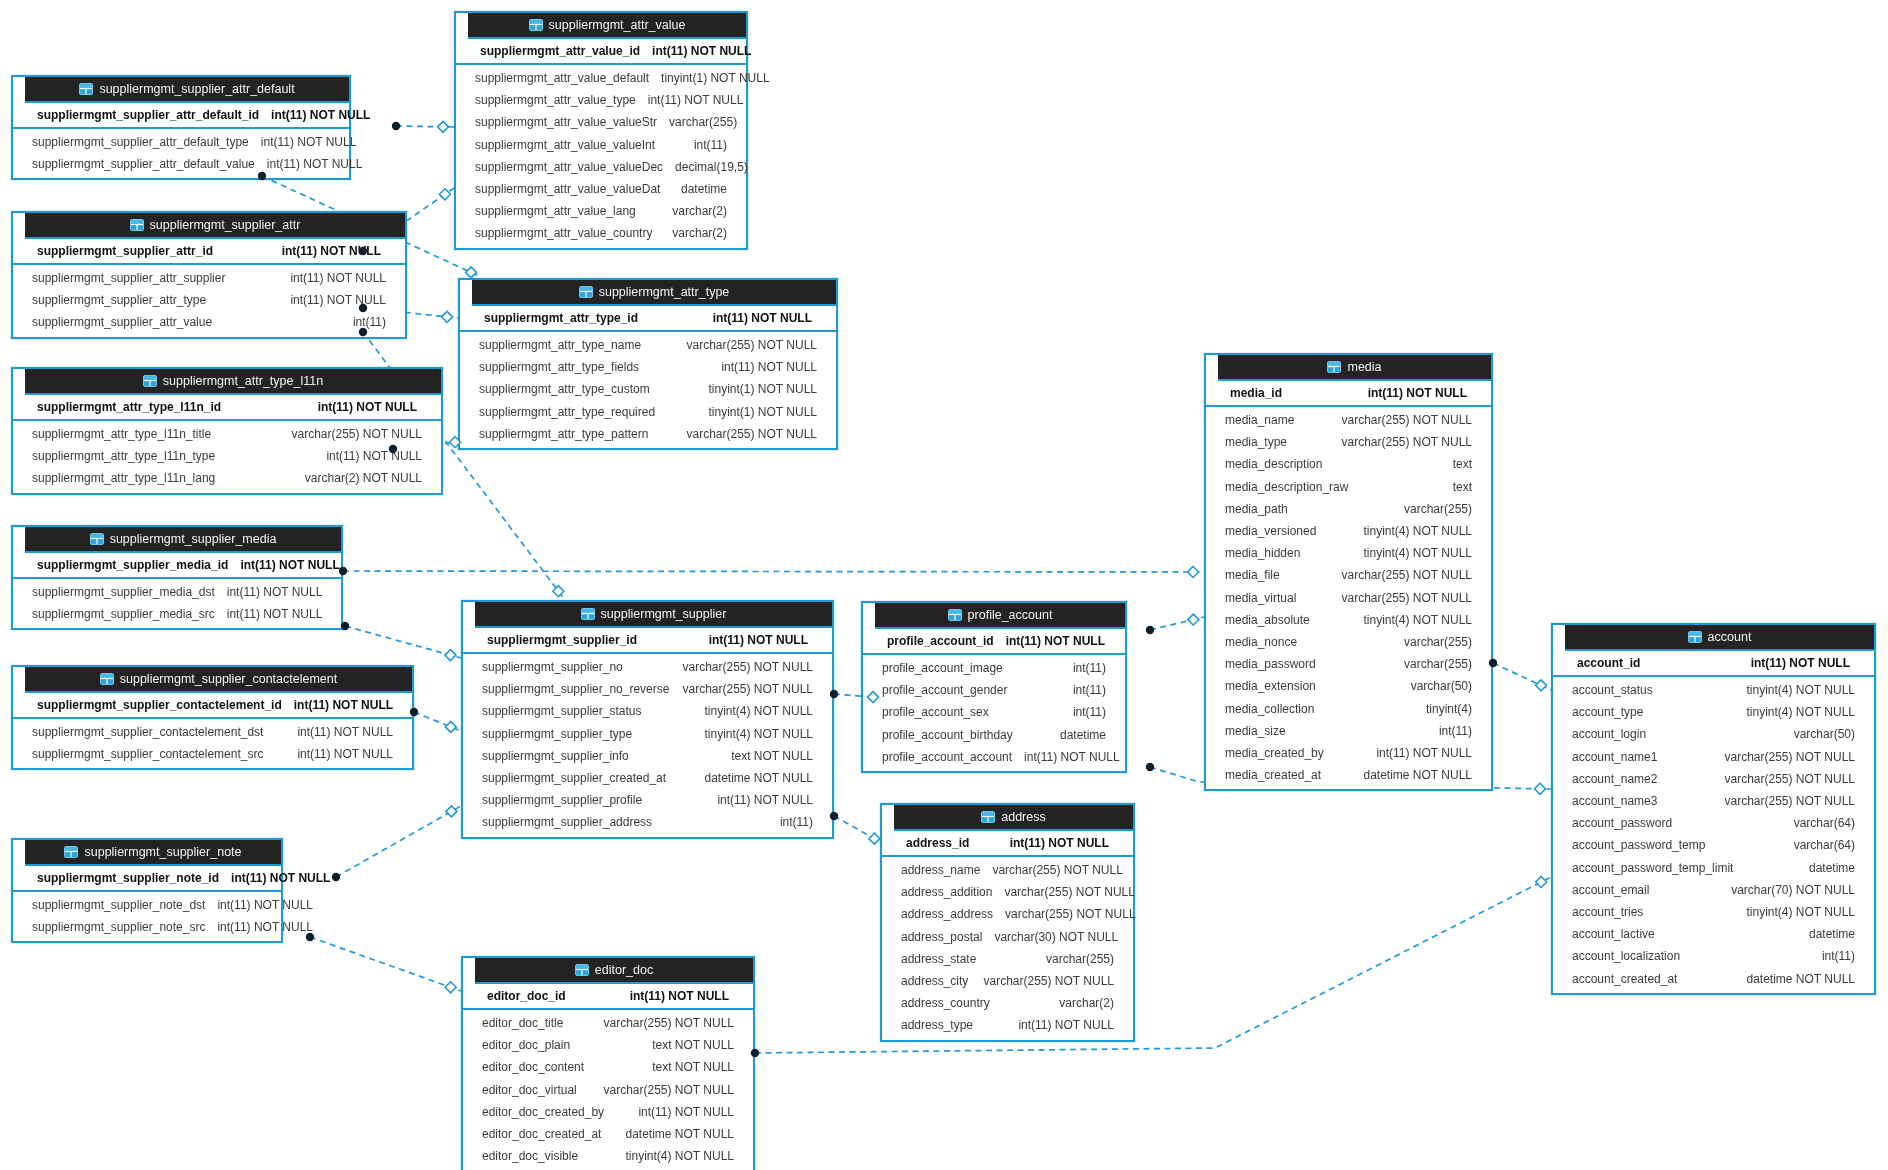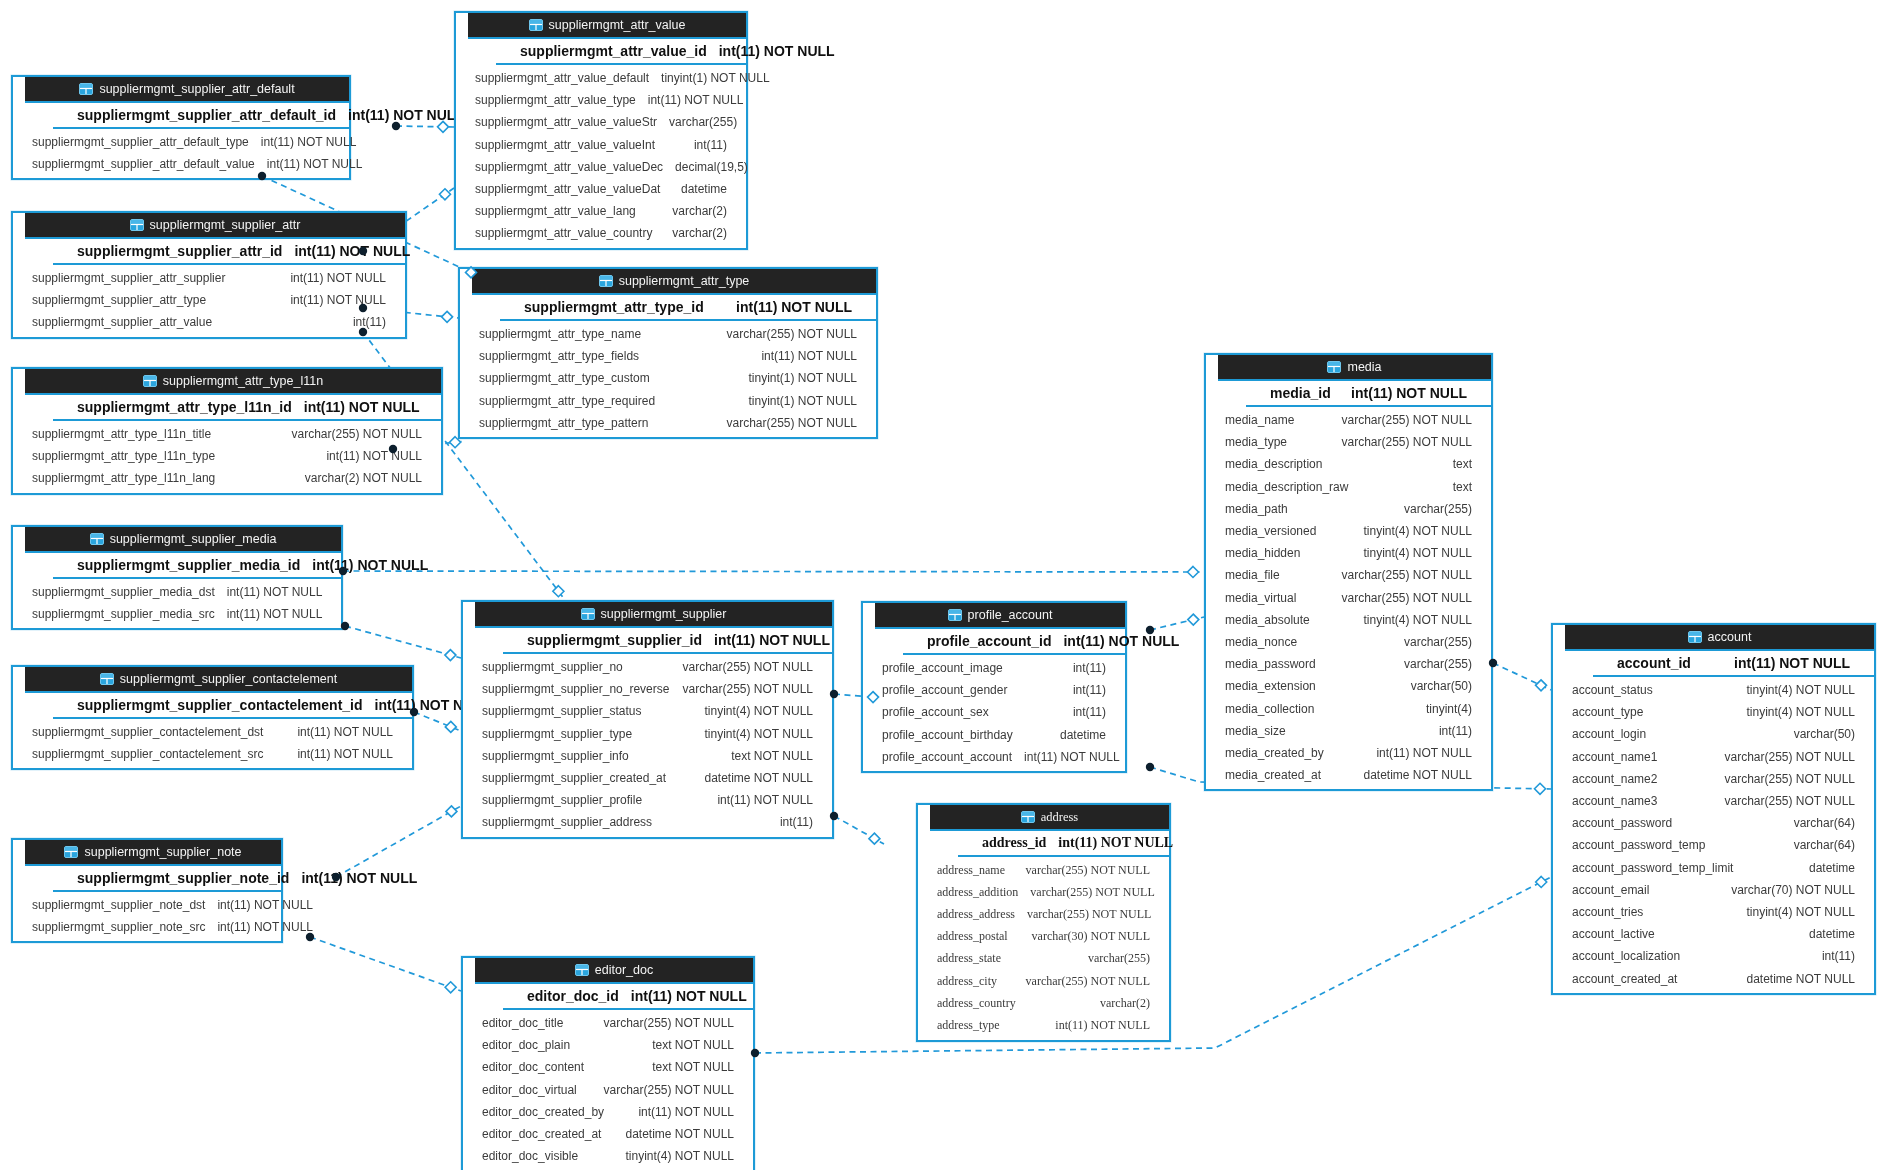--- a/index.html
+++ b/index.html
@@ -29,23 +29,22 @@
     white-space:nowrap;
     margin-left:12px;
   }
   .hdr .ticon{display:inline-flex;line-height:0;}
   .pkrow{
     height:26px;
     display:flex;justify-content:space-between;align-items:center;
     padding:0 24px;
     border-bottom:2px solid #1d9ad6;
     box-sizing:border-box;
-    font-size:14px;font-weight:bold;color:#101010;
+    font-size:12px;font-weight:bold;color:#101010;
     white-space:nowrap;
-    margin-left:40px;
   }
   .rows{padding:2px 12px 3px;}
   .crow{
     height:22.2px;
     display:flex;justify-content:space-between;align-items:center;
     padding:0 7px;
     font-size:12px;color:#3b3b3b;
     box-sizing:border-box;
     white-space:nowrap;
   }
@@ -177,21 +176,21 @@
         <div class="crow">
           <span class="cname">suppliermgmt_supplier_attr_type</span>
           <span class="ctype">int(11) NOT NULL</span>
         </div>
         <div class="crow">
           <span class="cname">suppliermgmt_supplier_attr_value</span>
           <span class="ctype">int(11)</span>
         </div>
       </div>
     </div>
-    <div class="tbl" style="left: 458px; top: 267px; width: 420px;">
+    <div class="tbl" style="left: 458px; top: 278px; width: 380px;">
       <div class="hdr">
         <span class="ticon">
           <svg width="14" height="12" viewBox="0 0 14 12">
             <rect x="0.5" y="0.5" width="13" height="11" rx="1.5" fill="#2aa5de" stroke="#6fc6ec" stroke-width="1"></rect>
             <rect x="1" y="1" width="12" height="4" rx="1" fill="#49b6e8"></rect>
             <line x1="1" y1="5.5" x2="13" y2="5.5" stroke="#ffffff" stroke-width="1.2"></line>
             <line x1="7" y1="5.5" x2="7" y2="11" stroke="#ffffff" stroke-width="1.2"></line>
           </svg>
         </span>
         <span>suppliermgmt_attr_type</span>
@@ -418,21 +417,21 @@
         <div class="crow">
           <span class="cname">profile_account_birthday</span>
           <span class="ctype">datetime</span>
         </div>
         <div class="crow">
           <span class="cname">profile_account_account</span>
           <span class="ctype">int(11) NOT NULL</span>
         </div>
       </div>
     </div>
-    <div class="tbl" style="left: 916px; top: 803px; width: 255px; font-family: Liberation Serif, serif;">
+    <div class="tbl" style="left: 880px; top: 803px; width: 255px;">
       <div class="hdr">
         <span class="ticon">
           <svg width="14" height="12" viewBox="0 0 14 12">
             <rect x="0.5" y="0.5" width="13" height="11" rx="1.5" fill="#2aa5de" stroke="#6fc6ec" stroke-width="1"></rect>
             <rect x="1" y="1" width="12" height="4" rx="1" fill="#49b6e8"></rect>
             <line x1="1" y1="5.5" x2="13" y2="5.5" stroke="#ffffff" stroke-width="1.2"></line>
             <line x1="7" y1="5.5" x2="7" y2="11" stroke="#ffffff" stroke-width="1.2"></line>
           </svg>
         </span>
         <span>address</span>

